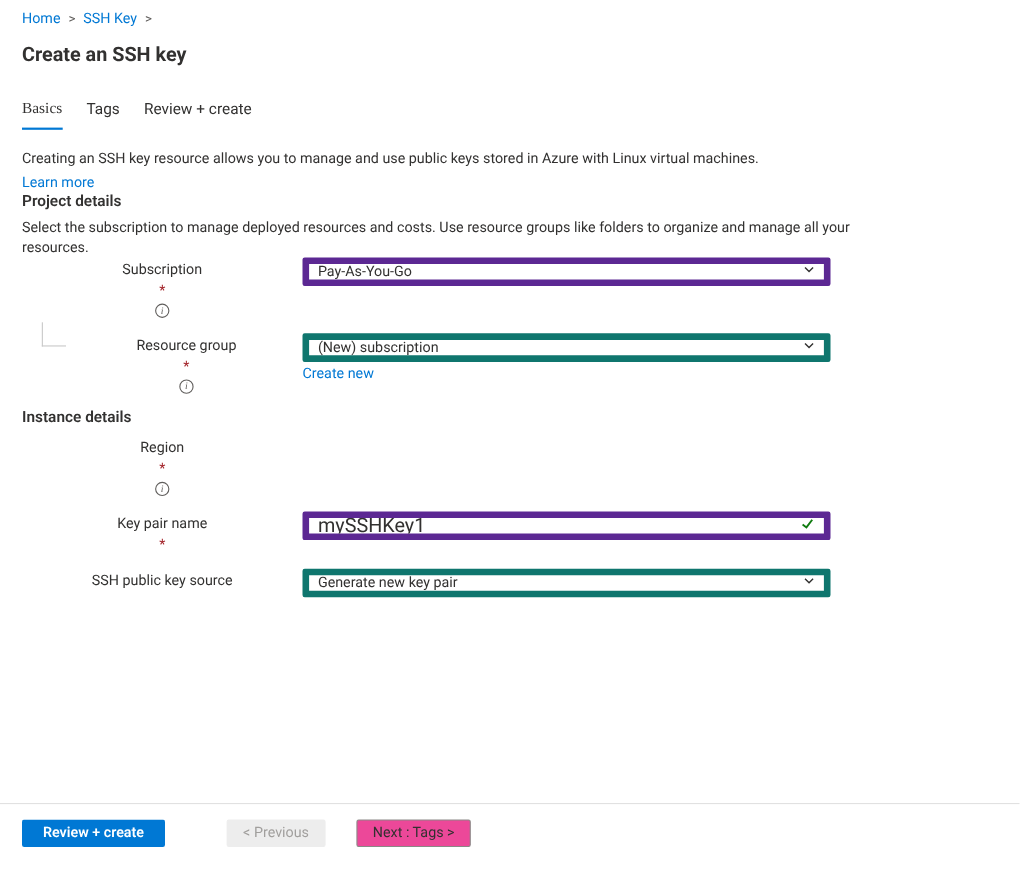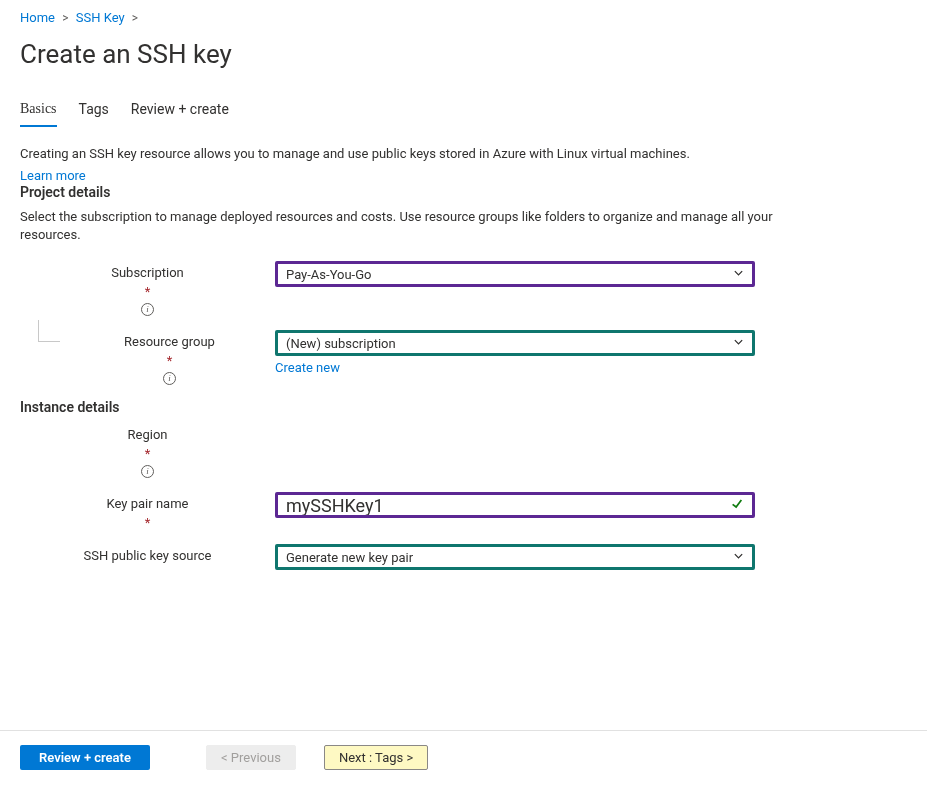--- a/index.html
+++ b/index.html
@@ -15,22 +15,22 @@
     padding: 8px 20px 0 20px;
     min-height: 730px;
   }
 
   
   .breadcrumb { font-size: 13px; padding: 2px 0 6px 0; }
   .breadcrumb a.crumb { color: #0078d4; text-decoration: none; cursor: pointer; }
   .breadcrumb .sep { color: #605e5c; margin: 0 4px; font-size: 12px; }
 
   h1.page-title {
-    font-size: 26px;
-    font-weight: 400;
+    font-size: 18px;
+    font-weight: 700;
     margin: 8px 0 28px 0;
     color: #323130;
   }
 
   
   .tabs { display: flex; gap: 22px; border-bottom: 0; margin-bottom: 18px; }
   .tab {
     font-size: 14px;
     color: #323130;
     padding: 4px 0 8px 0;
@@ -41,21 +41,21 @@
     font-weight: 400;
     border-bottom: 2px solid #0078d4;
     color: #323130;
     font-family: Liberation Serif, serif;
   }
 
   .intro { font-size: 13px; color: #323130; max-width: 760px; line-height: 1.35; }
   .learn-more { color: #0078d4; text-decoration: none; display: inline-block; margin-top: 4px; cursor: pointer; }
 
   .section-title { font-size: 14px; font-weight: 600; margin-bottom: 8px; color:#323130; }
-  .section-desc { font-size: 13px; color: #323130; max-width: 760px; line-height: 1.35; margin-bottom: 18px; }
+  .section-desc { font-size: 13px; color: #323130; max-width: 760px; line-height: 1.35; }
 
   
   .form-row { display: flex; align-items: flex-start; margin-bottom: 14px; }
   .form-row.indented .label-col { padding-left: 44px; position: relative; }
   .indent-line {
     position: absolute;
     left: 18px; top: -10px;
     width: 22px; height: 22px;
     border-left: 1px solid #c8c8c8;
     border-bottom: 1px solid #c8c8c8;
@@ -83,21 +83,21 @@
     font-style: italic;
     font-family: Georgia, serif;
     line-height: 1;
     cursor: default;
   }
   .input-col { flex: 0 0 480px; max-width: 480px; }
 
   .select, .text-input {
     width: 100%;
     height: 26px;
-    border: 3px solid #0f766e;
+    border: 6px solid #0f766e;
     border-radius: 2px;
     background: #fff;
     display: flex;
     align-items: center;
     padding: 0 28px 0 8px;
     font-size: 13px;
     color: #323130;
     position: relative;
     cursor: pointer;
   }
@@ -133,21 +133,21 @@
     border-radius: 2px;
     cursor: pointer;
     display: inline-flex;
     align-items: center;
     justify-content: center;
     border: 1px solid transparent;
     font-family: inherit;
   }
   .btn-primary { background: #0078d4; color: #fff; font-weight: 600; min-width: 130px; }
   .btn-secondary-disabled { background: #ededed; color: #a19f9d; border-color:#ededed; cursor: default; }
-  .btn-outline { background: #fef9c3; color: #323130; border: 1px solid #8a8886; }
+  .btn-outline { background: #ec4899; color: #323130; border: 1px solid #8a8886; }
   .footer .nav-group { display:flex; gap:28px; margin-left: 24px; }
 
   svg.chev-svg { width: 11px; height: 11px; stroke:#323130; stroke-width:1.4; fill:none; }
   svg.check-svg { width: 14px; height: 14px; stroke:#107c10; stroke-width:2; fill:none; }
 </style>
 </head>
 <body>
 
 <div class="container">
 

